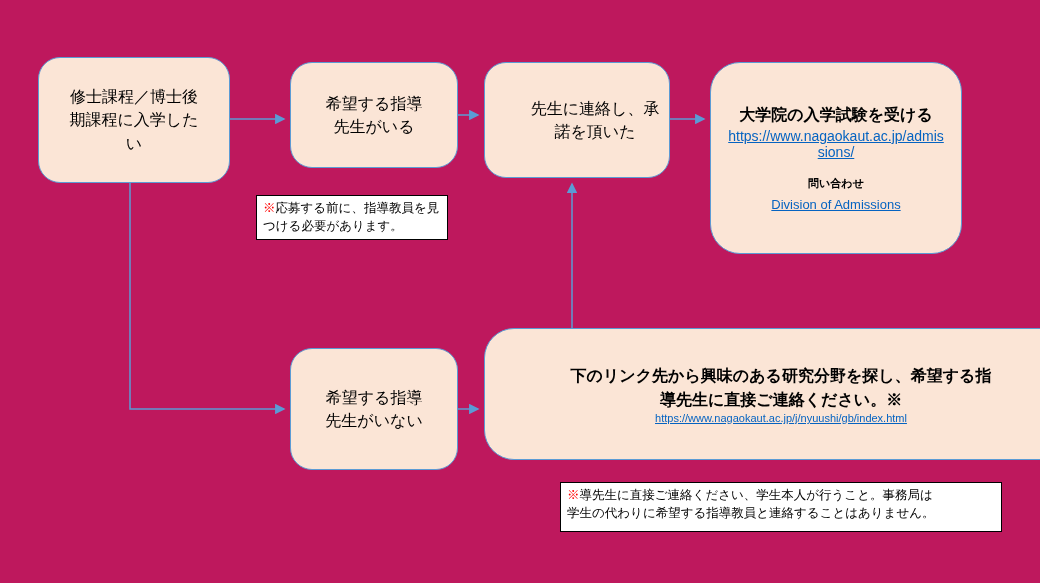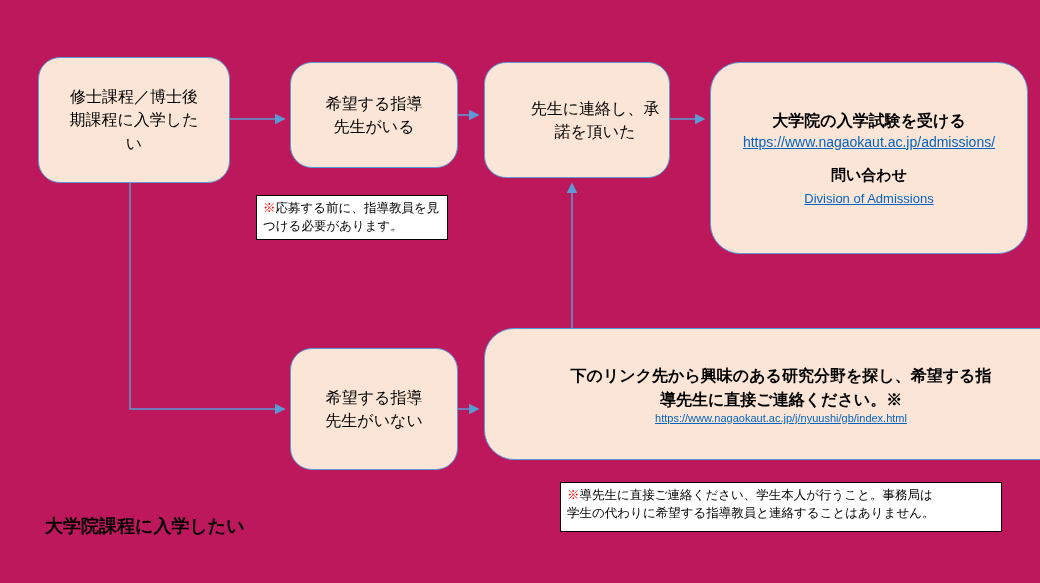--- a/index.html
+++ b/index.html
@@ -56,30 +56,30 @@
     line-height: 1.4;
     padding: 4px 6px;
     color: #000000;
   }
   .note .marker { color: #FF0000; }
   .note .txt { white-space: pre-line; }
 
   #node-start        { left: 38px;  top: 57px;  width: 192px; height: 126px; }
   #node-has-sup      { left: 290px; top: 62px;  width: 168px; height: 106px; }
   #node-contacted    { left: 484px; top: 62px;  width: 186px; height: 116px; padding-left: 36px; }
-  #node-exam         { left: 710px; top: 62px;  width: 318px; height: 192px; padding: 10px 16px; }
+  #node-exam         { left: 710px; top: 62px;  width: 252px; height: 192px; padding: 10px 16px; }
   #node-no-sup       { left: 290px; top: 348px; width: 168px; height: 122px; }
   #node-search       { left: 484px; top: 328px; width: 594px; height: 132px; padding: 10px 18px; }
 
   #note-find-sup     { left: 256px; top: 195px; width: 192px; min-height: 44px; }
   #note-contact-policy { left: 560px; top: 482px; width: 442px; min-height: 50px; }
 
   #node-exam .title { font-size: 16px; font-weight: 700; }
   #node-exam .url   { font-size: 14px; margin-top: 2px; word-break: break-all; }
-  #node-exam .inquiry { font-size: 15px; font-weight: 700; margin-top: 16px; }
+  #node-exam .inquiry { font-size: 11px; font-weight: 700; margin-top: 16px; }
   #node-exam .adm   { font-size: 13px; margin-top: 6px; }
 
   #node-search .title { font-size: 16px; font-weight: 700; line-height: 1.5; white-space: pre-line; }
   #node-search .url   { font-size: 11px; margin-top: 0; }
 
   .footer-title {
     position: absolute;
     left: 45px; top: 514px;
     font-size: 18px;
     font-weight: 700;
@@ -142,15 +142,14 @@
     <span class="title">下のリンク先から興味のある研究分野を探し、希望する指
 導先生に直接ご連絡ください。※</span>
     <a class="link url">https://www.nagaokaut.ac.jp/j/nyuushi/gb/index.html</a>
   </div>
 
   <div class="note" id="note-contact-policy">
     <span class="marker">※</span><span class="txt">導先生に直接ご連絡ください、学生本人が行うこと。事務局は
 学生の代わりに希望する指導教員と連絡することはありません。</span>
   </div>
 
-  <div class="footer-title">大学院課程に入学したい</div>
 
 </div>
 
 </body></html>

